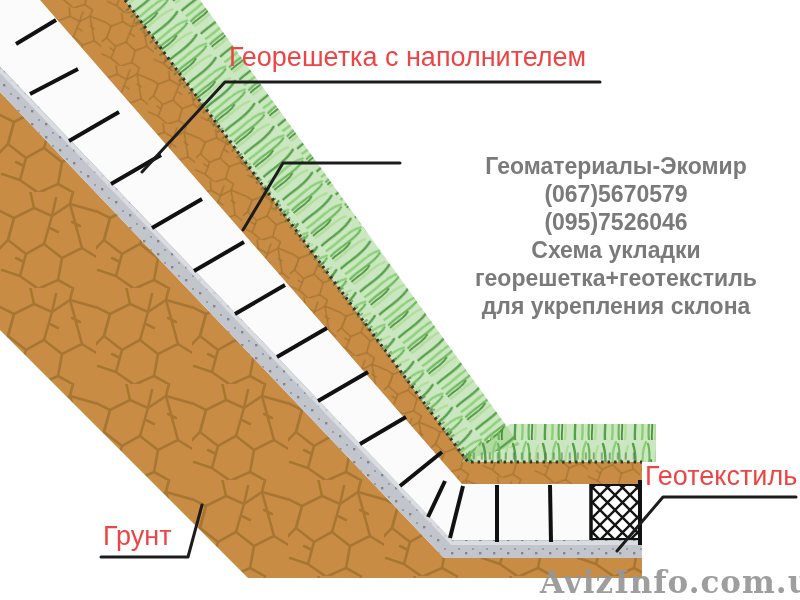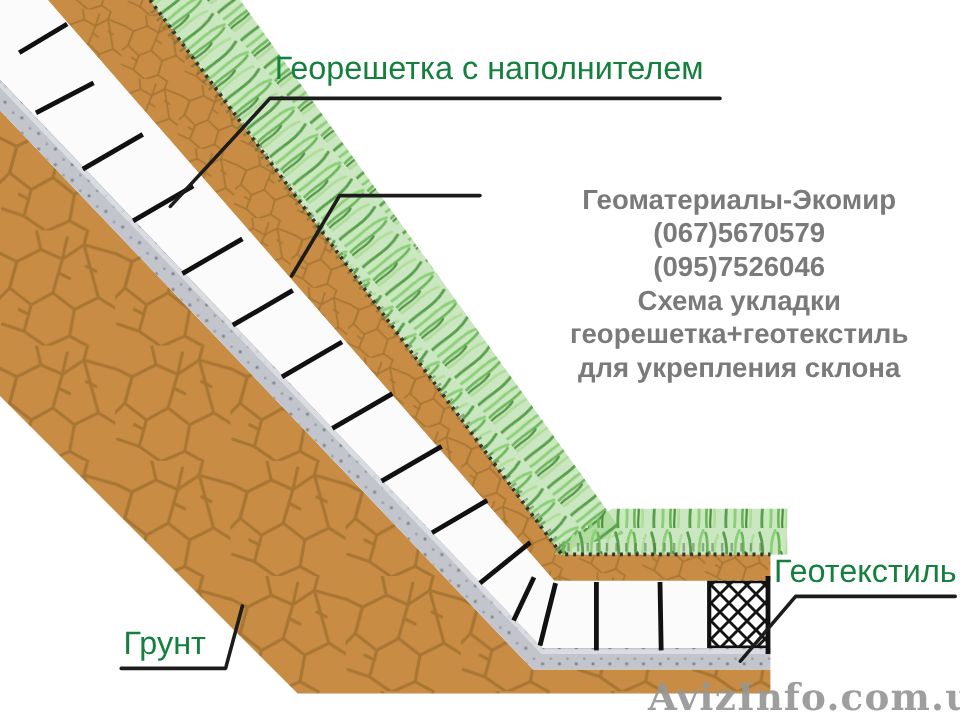--- a/index.html
+++ b/index.html
@@ -1,21 +1,21 @@
 <!DOCTYPE html>
 <html><head>
 <meta charset="utf-8">
 <style>
   html,body{margin:0;padding:0;background:#ffffff;}
   .stage{
     position:relative;width:800px;height:600px;background:#ffffff;
     overflow:hidden;font-family:"Liberation Sans",sans-serif;
   }
   .stage svg{position:absolute;left:0;top:0;}
-  .lbl{position:absolute;color:#15803d;font-size:27px;white-space:nowrap;letter-spacing:0px;}
+  .lbl{position:absolute;color:#ef4444;font-size:27px;white-space:nowrap;letter-spacing:0px;}
   .lbl-geogrid{left:229px;top:42px;}
   .lbl-soil-lawn{left:289px;top:124px;font-size:26px;}
   .lbl-geotextile{left:645px;top:461px;}
   .lbl-soil{left:103px;top:521px;}
   .info{
     position:absolute;left:425px;top:152px;width:382px;
     text-align:center;color:#7a7a7a;font-weight:bold;
     font-size:23px;line-height:28px;white-space:nowrap;
   }
   .watermark{

